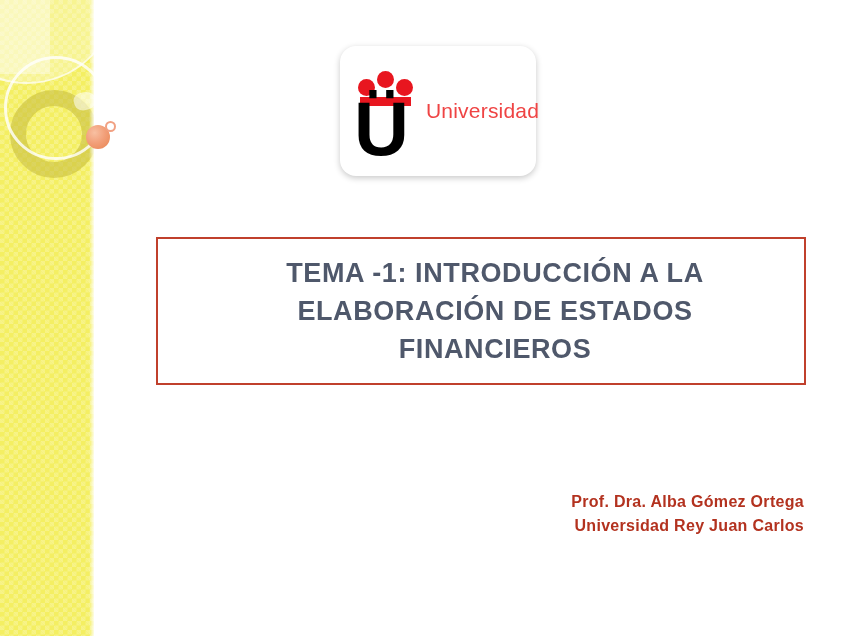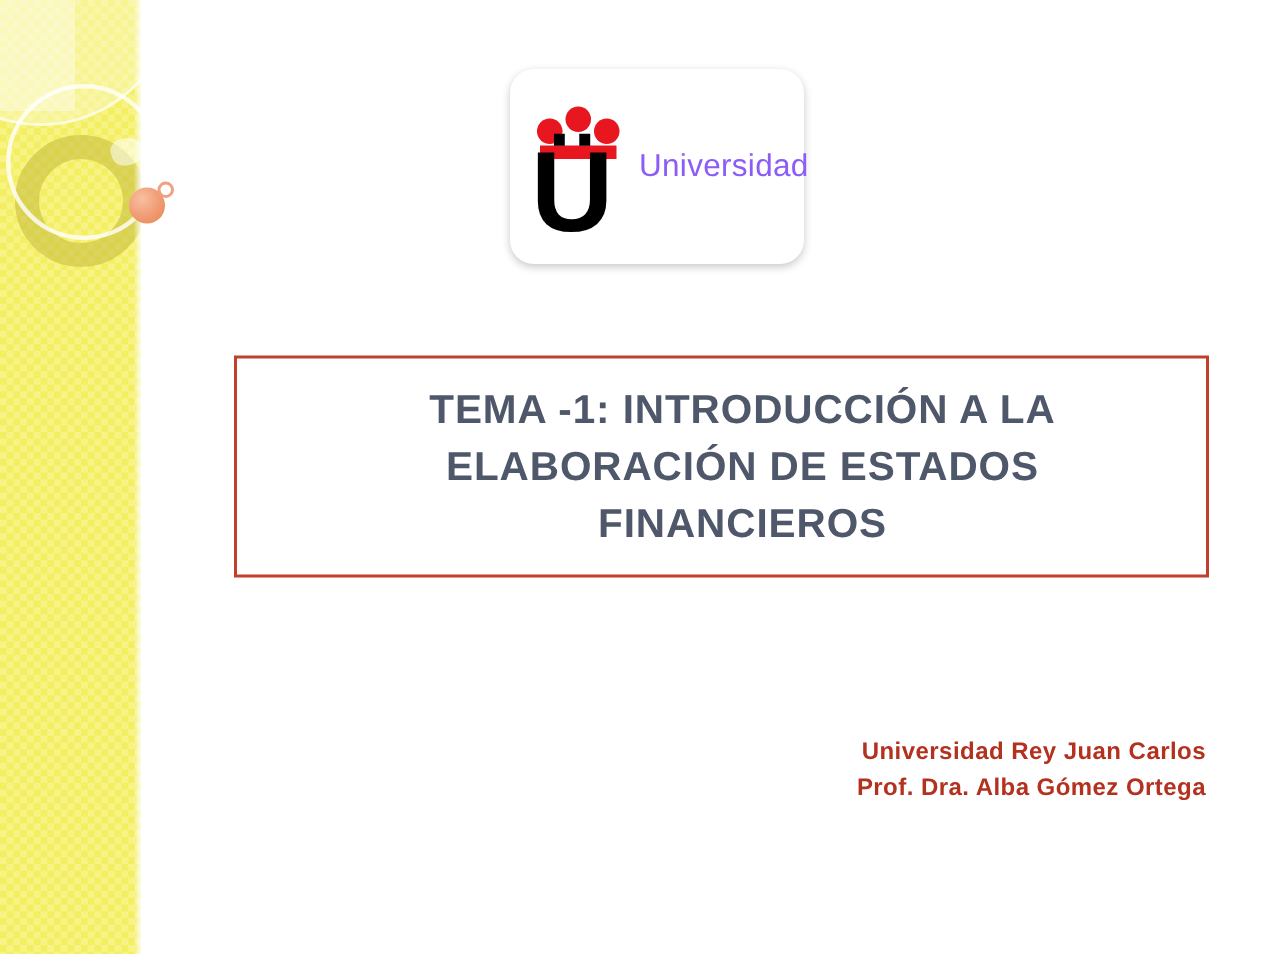--- a/index.html
+++ b/index.html
@@ -186,21 +186,21 @@
     top: 36px;
     font-family: "Liberation Sans", sans-serif;
     font-weight: bold;
     font-size: 76px;
     line-height: 60px;
     color: #000000;
     letter-spacing: -2px;
   }
   .logo-text {
     margin-left: 10px;
-    color: #8b5cf6;
+    color: #ef4444;
     line-height: 1.26;
   }
   .logo-line1 {
     font-size: 21px;
     letter-spacing: 0.2px;
   }
   .logo-line2 {
     font-size: 21px;
     letter-spacing: 0.2px;
   }
@@ -275,17 +275,17 @@
     <div class="logo-text">
       <div class="logo-line1">Universidad</div>
     </div>
   </div>
 
   <div class="title-box">
     <div class="title-text">TEMA -1: INTRODUCCIÓN A LA ELABORACIÓN DE ESTADOS FINANCIEROS</div>
   </div>
 
   <div class="author-block">
+    <div>Prof. Dra. Alba Gómez Ortega</div>
     <div>Universidad Rey Juan Carlos</div>
-    <div>Prof. Dra. Alba Gómez Ortega</div>
   </div>
 
 </div>
 
 </body></html>

